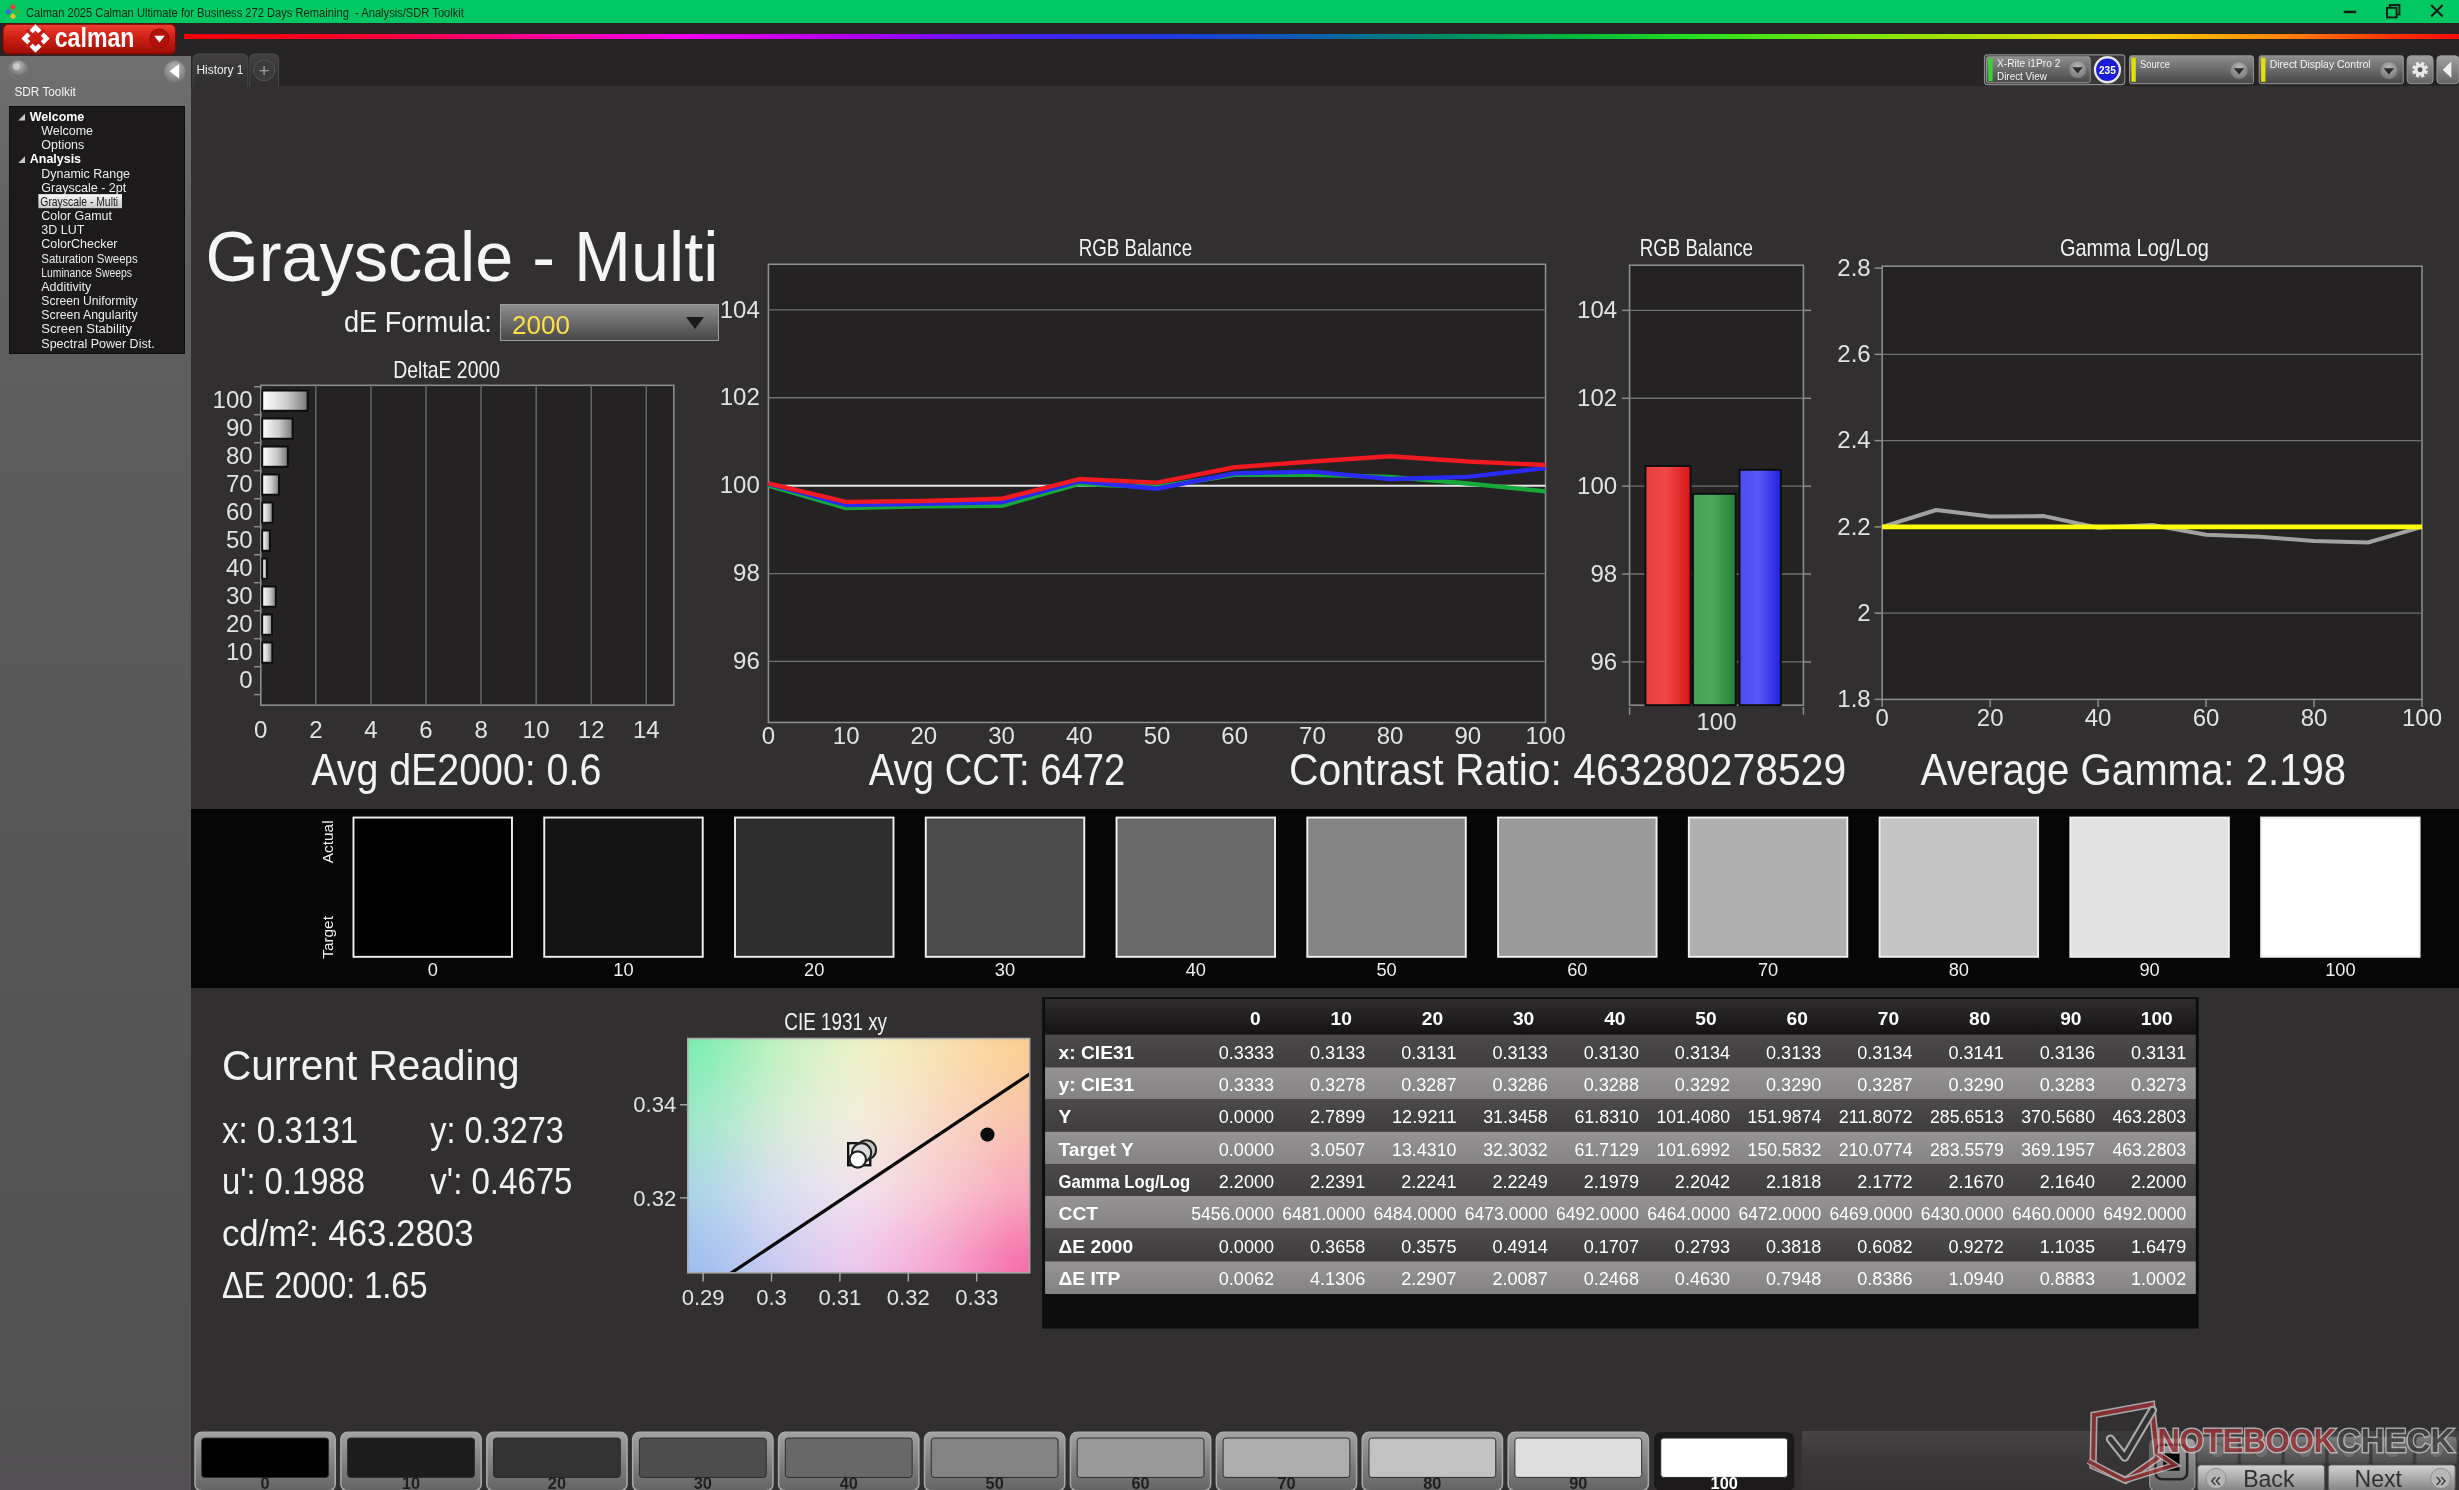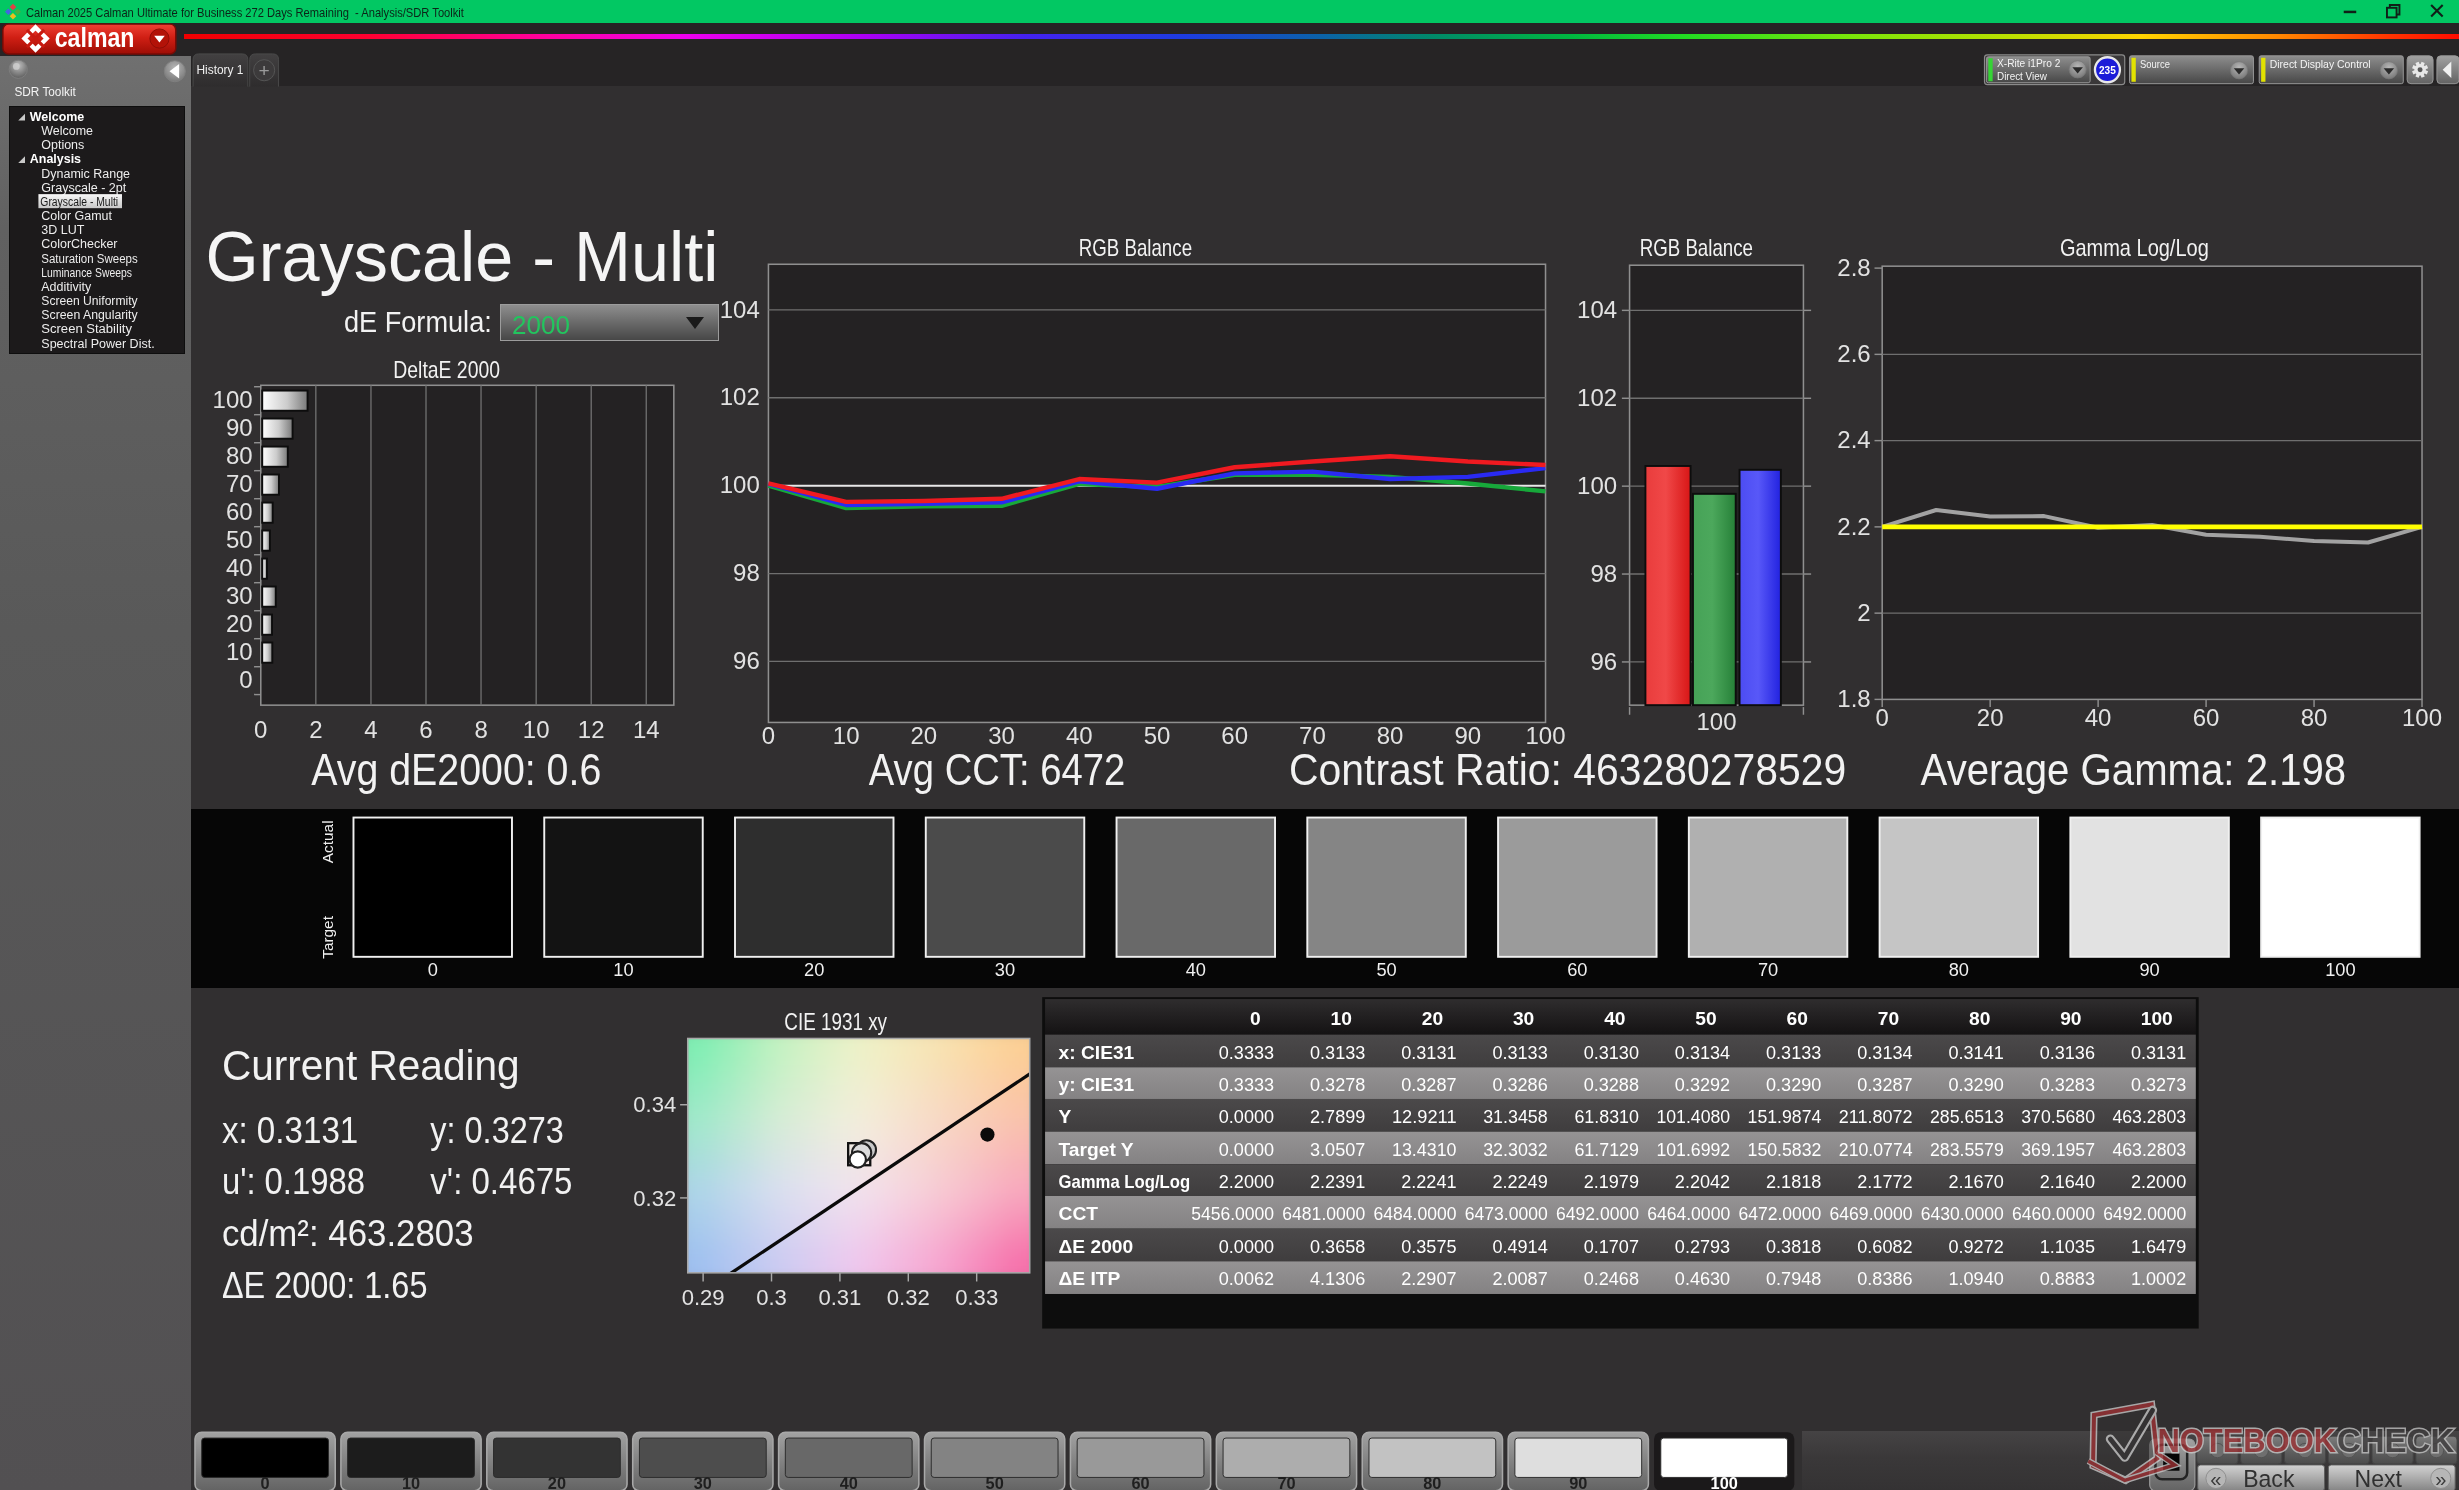--- a/index.html
+++ b/index.html
@@ -749,15 +749,15 @@
 <text x="43" y="288.05" font-size="13" fill="#ededed" text-anchor="start" font-weight="normal" textLength="94.4" lengthAdjust="spacingAndGlyphs">Luminance Sweeps</text>
 <text x="43" y="302.8" font-size="13" fill="#ededed" text-anchor="start" font-weight="normal">Additivity</text>
 <text x="43" y="317.55" font-size="13" fill="#ededed" text-anchor="start" font-weight="normal" textLength="100.3" lengthAdjust="spacingAndGlyphs">Screen Uniformity</text>
 <text x="43" y="332.3" font-size="13" fill="#ededed" text-anchor="start" font-weight="normal" textLength="100.3" lengthAdjust="spacingAndGlyphs">Screen Angularity</text>
 <text x="43" y="347.05" font-size="13" fill="#ededed" text-anchor="start" font-weight="normal" textLength="94.4" lengthAdjust="spacingAndGlyphs">Screen Stability</text>
 <text x="43" y="361.8" font-size="13" fill="#ededed" text-anchor="start" font-weight="normal" textLength="118.0" lengthAdjust="spacingAndGlyphs">Spectral Power Dist.</text>
 <text x="214" y="292" font-size="74" fill="#f5f5f5" text-anchor="start" font-weight="normal" textLength="534" lengthAdjust="spacingAndGlyphs">Grayscale - Multi</text>
 <text x="512" y="346" font-size="30" fill="#f2f2f2" text-anchor="end" font-weight="normal" textLength="154" lengthAdjust="spacingAndGlyphs">dE Formula:</text>
 </svg>
 <div class="abs" style="left:500px;top:304px;width:219px;height:37px;background:linear-gradient(180deg,#8e8e8e,#6a6a6a 50%,#474747);border:1px solid #9c9c9c;box-sizing:border-box;"></div>
-<div class="abs" style="left:512px;top:310px;font-size:26px;color:#22c55e;">2000</div>
+<div class="abs" style="left:512px;top:310px;font-size:26px;color:#fde047;">2000</div>
 <div class="abs" style="left:686px;top:317px;width:0;height:0;border-left:9.6px solid transparent;border-right:9.6px solid transparent;border-top:12.5px solid #1a1a1a;"></div>
 </div>
 
 </body></html>

